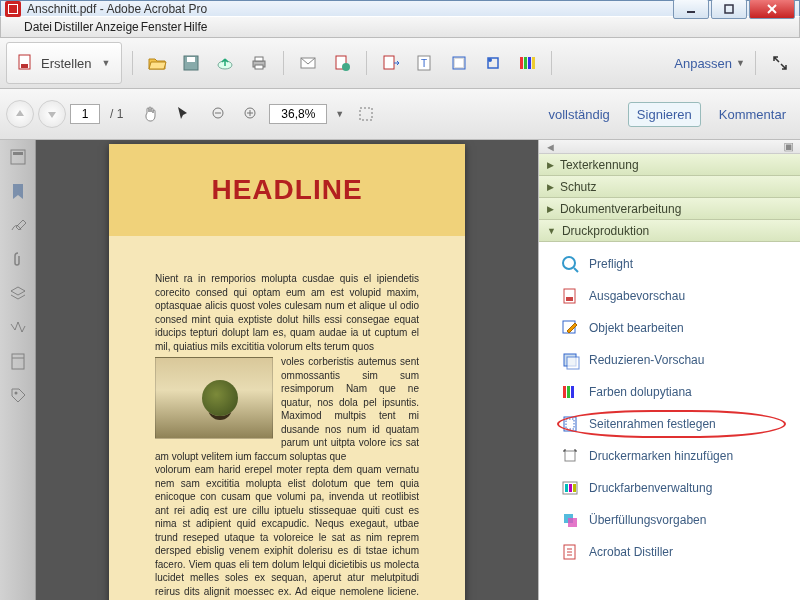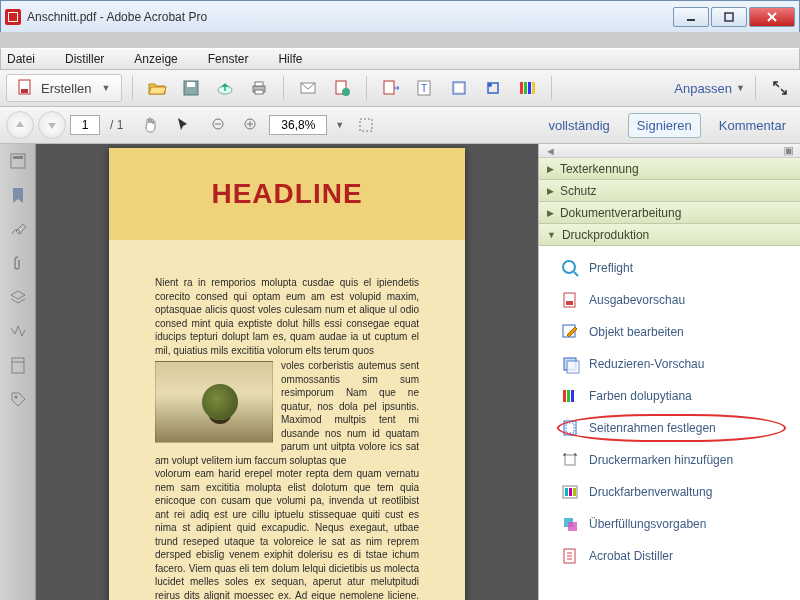--- a/index.html
+++ b/index.html
@@ -1,34 +1,34 @@
 <!DOCTYPE html>
 <html><head>
 <meta charset="utf-8">
 <style>
 * { box-sizing: border-box; margin: 0; padding: 0; font-family: "Segoe UI", Tahoma, sans-serif; }
 body { width: 800px; height: 600px; background: #ccc; overflow: hidden; font-size: 12px; }
 
 
-.titlebar { height: 32px; background: linear-gradient(#eef4fb,#dbe7f5); display:flex; align-items:center; padding:0 4px; border:1px solid #6a8bb0; border-bottom:none;}
+.titlebar { height: 16px; background: linear-gradient(#eef4fb,#dbe7f5); display:flex; align-items:center; padding:0 4px; border:1px solid #6a8bb0; border-bottom:none;}
 .titlebar .appicon { width:16px; height:16px; background:#c22; border-radius:2px; margin-right:6px; position:relative;}
 .titlebar .appicon::after{content:"";position:absolute;inset:3px;border:1px solid #fff;}
 .titlebar .title { flex:1; color:#333; font-size:12px;}
 .winbtn { width:36px; height:20px; margin-left:2px; display:flex; align-items:center; justify-content:center; border:1px solid #7a96b5; border-radius:2px; background:linear-gradient(#f5f9fd,#d5e3f1); color:#334;}
 .winbtn.close { background:linear-gradient(#e77,#c62222); color:#fff; width:46px;}
 .winbtn svg { display:block;}
 
 
-.menubar { height:22px; background:linear-gradient(#f7f7f7,#e6e6e6); border:1px solid #bcbcbc; border-top:1px solid #fff; display:flex; align-items:center; padding:0 6px; gap:30px; color:#222;margin-top:16px;}
+.menubar { height:22px; background:linear-gradient(#f7f7f7,#e6e6e6); border:1px solid #bcbcbc; border-top:1px solid #fff; display:flex; align-items:center; padding:0 23px; gap:2px; color:#222;}
 .menubar span{cursor:default;}
 
 
 .toolbar { background:linear-gradient(#f7f7f7,#e3e3e3); border-bottom:1px solid #bdbdbd; display:flex; align-items:center; padding:4px 6px; gap:6px; }
 .toolbar .sep{ width:1px; height:24px; background:#c6c6c6; margin:0 4px;}
-.tbtn { height:28px; min-width:28px; border:1px solid transparent; border-radius:3px; display:flex; align-items:center; justify-content:center; padding:0 4px;}
+.tbtn { height:42px; min-width:28px; border:1px solid transparent; border-radius:3px; display:flex; align-items:center; justify-content:center; padding:0 4px;}
 .tbtn .ico{width:18px;height:18px;display:block;}
 .erstellen{ border:1px solid #c9c9c9; background:linear-gradient(#fff,#eee); padding:0 10px; gap:6px; font-size:13px; color:#444;}
 .dropdown-arrow{font-size:9px;color:#666;margin-left:4px;}
 .anpassen{margin-left:auto;color:#3b5da3;font-size:13px;display:flex;align-items:center;}
 
 .toolbar2 { background:linear-gradient(#f7f7f7,#e3e3e3); border-bottom:1px solid #bdbdbd; display:flex; align-items:center; padding:4px 6px; gap:4px;}
 .navbtn{width:28px;height:28px;border:1px solid #d0d0d0;border-radius:14px;background:radial-gradient(#fff,#e4e4e4);display:flex;align-items:center;justify-content:center;}
 .pagebox{width:30px;height:20px;border:1px solid #aaa;text-align:center;font-size:12px;background:#fff;}
 .pgof{color:#555;margin:0 6px;}
 .zoombox{width:58px;height:20px;border:1px solid #aaa;background:#fff;text-align:center;font-size:12px;}

